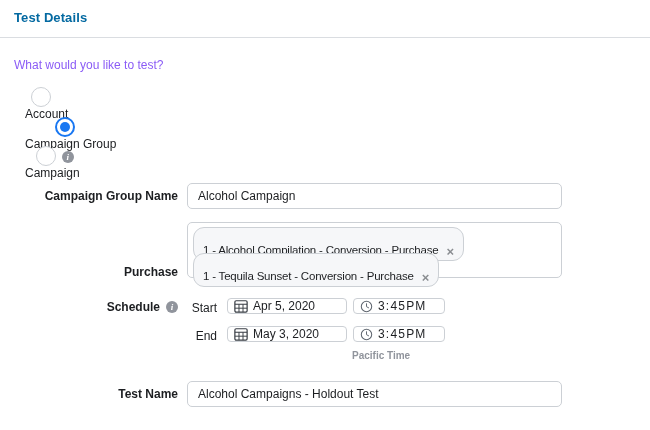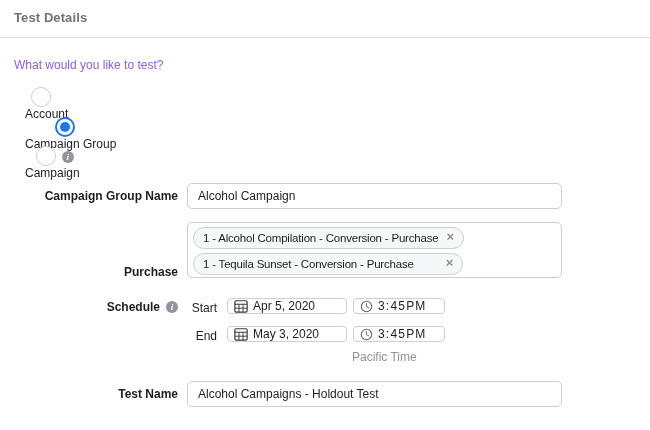--- a/index.html
+++ b/index.html
@@ -1,21 +1,21 @@
 <!DOCTYPE html>
 <html><head>
 <meta charset="utf-8">
 <style>
   * { margin:0; padding:0; box-sizing:border-box; }
   html,body { background:#fff; }
   body { font-family:"Liberation Sans", sans-serif; color:#1c1e21; }
   .canvas { position:relative; width:650px; height:430px; background:#fff; overflow:hidden; }
 
   
-  .header-title { position:absolute; left:14px; top:10px; font-size:13px; font-weight:bold; color:#737373; letter-spacing:.1px; }
+  .header-title { position:absolute; left:14px; top:10px; font-size:13px; font-weight:bold; color:#0369a1; letter-spacing:.1px; }
   .divider { position:absolute; left:0; top:37px; width:650px; height:1px; background:#dadde1; }
 
   
   .question { position:absolute; left:14px; top:58px; font-size:12px; color:#8b5cf6; }
   .radio-row { position:absolute; left:13px; height:20px; display:flex; align-items:center;flex-direction:column; }
   .radio { width:20px; height:20px; border-radius:50%; border:1.5px solid #ccd0d5; background:#fff; flex:none; }
   .radio.selected { border:2px solid #1877f2; display:flex; align-items:center; justify-content:center; }
   .radio.selected::after { content:""; width:10px; height:10px; border-radius:50%; background:#1877f2; }
   .radio-label { font-size:12px; color:#1c1e21; margin-left:12px; }
 
@@ -29,34 +29,34 @@
                  text-align:right; white-space:nowrap; display:flex; align-items:center; }
 
   
   .text-input { position:absolute; left:187px; width:375px; height:26px; border:1px solid #ccd0d5;
                 border-radius:5px; background:#fff; font-family:"Liberation Sans", sans-serif;
                 font-size:12px; color:#1c1e21; padding:0 10px; outline:none; }
 
   
   .campaigns-box { position:absolute; left:187px; top:222px; width:375px; height:56px;
                    border:1px solid #ccd0d5; border-radius:5px; background:#fff; }
-  .tag { position:absolute; left:193px; height:22px; display:inline-flex; align-items:flex-end;
-         background:#f6f7f9; border:1px solid #ccd0d5; border-radius:11px; padding:4px 9px;
+  .tag { position:absolute; left:193px; height:22px; display:inline-flex; align-items:flex-start;
+         background:#f6f7f9; border:1px solid #ccd0d5; border-radius:11px; padding:16px 9px;
          font-size:11.5px; letter-spacing:-.2px; color:#1c1e21; white-space:nowrap; }
   .tag .close-x { color:#8a8d91; font-size:13px; font-weight:bold; margin-left:8px; letter-spacing:0; }
 
   
   .sched-label { position:absolute; right:433px; font-size:12px; color:#1c1e21; text-align:right; }
   .sched-box { position:absolute; height:16px; display:flex; align-items:center;
                border:1px solid #ccd0d5; border-radius:4px; background:#fff; padding:0 6px;
                font-size:12px; color:#1c1e21; white-space:nowrap; }
   .sched-box .svg-ic { flex:none; margin-right:5px; display:block; }
   .date-box { left:227px; width:120px; }
   .time-box { left:353px; width:92px; letter-spacing:1.2px; }
-  .tz-note { position:absolute; left:352px; top:350px; font-size:12px; color:#90949c; }
+  .tz-note { position:absolute; left:352px; top:350px; font-size:10px; color:#90949c;font-weight:bold; }
 </style>
 </head>
 <body>
 
 <div class="canvas">
 
   <div class="header-title">Test Details</div>
   <div class="divider"></div>
 
   <div class="question">What would you like to test?</div>
@@ -79,21 +79,21 @@
 
   <div class="field-label" style="top:189px;">Campaign Group Name</div>
   <input class="text-input" style="top: 183px;" readonly="" value="Alcohol Campaign">
 
   <div class="field-label" style="top:265px;">Purchase</div>
   <div class="campaigns-box"></div>
   <div class="tag" style="top:227px;">
     <span>1 - Alcohol Compilation - Conversion - Purchase</span>
     <span class="close-x">×</span>
   </div>
-  <div class="tag" style="top:253px;gap:24px;">
+  <div class="tag" style="top:253px;">
     <span>1 - Tequila Sunset - Conversion - Purchase</span>
     <span class="close-x">×</span>
   </div>
 
   <div class="field-label" style="top:300px; right:472px;">
     <span>Schedule</span>
     <span class="info-icon">i</span>
   </div>
 
   <div class="sched-label" style="top:301px;">Start</div>

